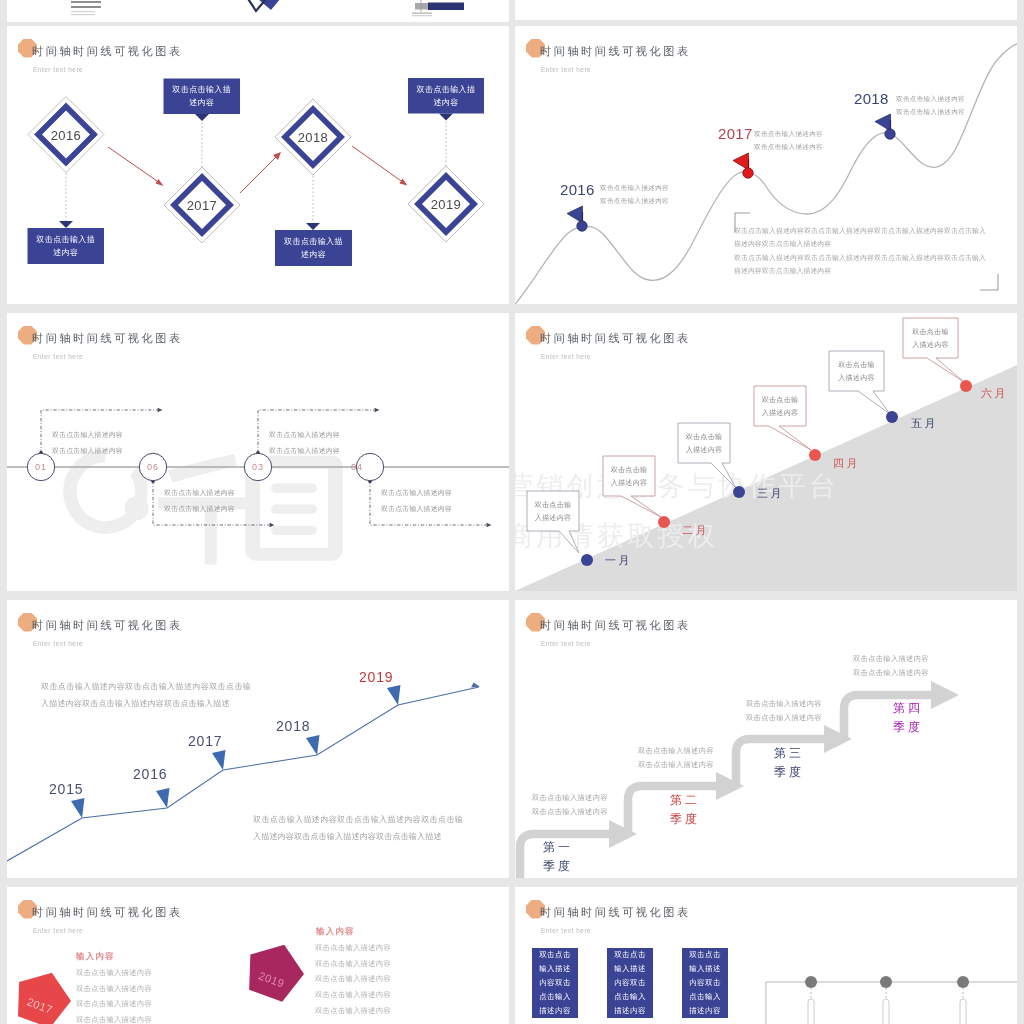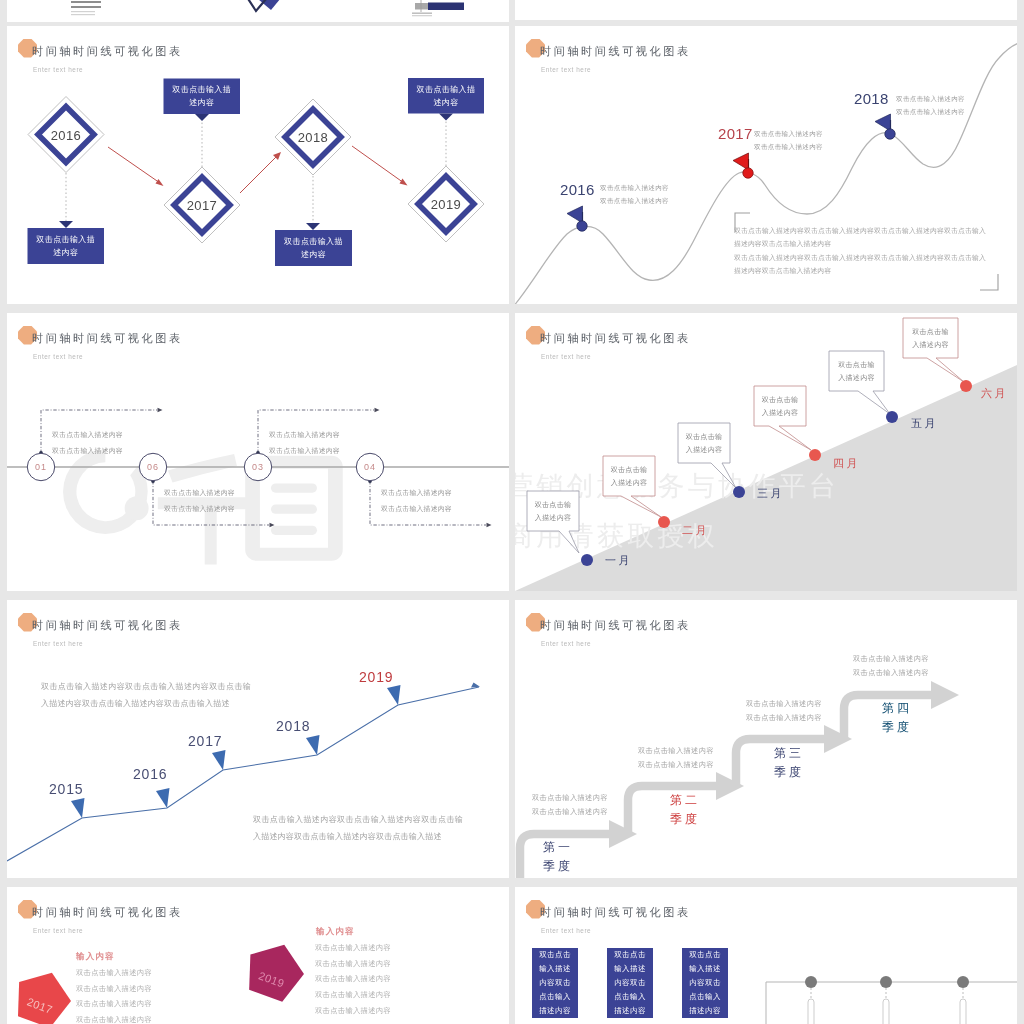--- a/index.html
+++ b/index.html
@@ -248,21 +248,21 @@
       <path d="M479.5 209.8 L484.5 212 L479.5 214.2 Z" fill="#4a4a5a"></path>
       <circle cx="363" cy="168" r="1.9" fill="#2e3450"></circle>
       <circle cx="34" cy="154" r="13.7" fill="#fff" stroke="#4a4a6a" stroke-width="1"></circle>
       <circle cx="146" cy="154" r="13.7" fill="#fff" stroke="#4a4a6a" stroke-width="1"></circle>
       <circle cx="251" cy="154" r="13.7" fill="#fff" stroke="#4a4a6a" stroke-width="1"></circle>
       <circle cx="363" cy="154" r="13.7" fill="#fff" stroke="#4a4a6a" stroke-width="1"></circle>
     </svg>
     <div class="num" style="left:34px;top:154px;">01</div>
     <div class="num" style="left:146px;top:154px;">06</div>
     <div class="num" style="left:251px;top:154px;">03</div>
-    <div class="num" style="left:363px;top:154px;">04</div>
+    <div class="num" style="left:350px;top:154px;">04</div>
     <div class="ncap" style="left:45px;top:114px;">
       <div>双击点击输入描述内容</div>
       <div>双击点击输入描述内容</div>
     </div>
     <div class="ncap" style="left:157px;top:172px;">
       <div>双击点击输入描述内容</div>
       <div>双击点击输入描述内容</div>
     </div>
     <div class="ncap" style="left:262px;top:114px;">
       <div>双击点击输入描述内容</div>
@@ -382,21 +382,21 @@
       <div>季度</div>
     </div>
     <div class="qlab" style="left:155px;top:191px;color:#cc3a3a;">
       <div>第二</div>
       <div>季度</div>
     </div>
     <div class="qlab" style="left:259px;top:144px;color:#3a4370;">
       <div>第三</div>
       <div>季度</div>
     </div>
-    <div class="qlab" style="left:367px;top:99px;color:#0c4a6e;">
+    <div class="qlab" style="left:378px;top:99px;color:#a21caf;">
       <div>第四</div>
       <div>季度</div>
     </div>
     <div class="scap" style="left:17px;top:191px;">
       <div>双击点击输入描述内容</div>
       <div>双击点击输入描述内容</div>
     </div>
     <div class="scap" style="left:123px;top:144px;">
       <div>双击点击输入描述内容</div>
       <div>双击点击输入描述内容</div>

